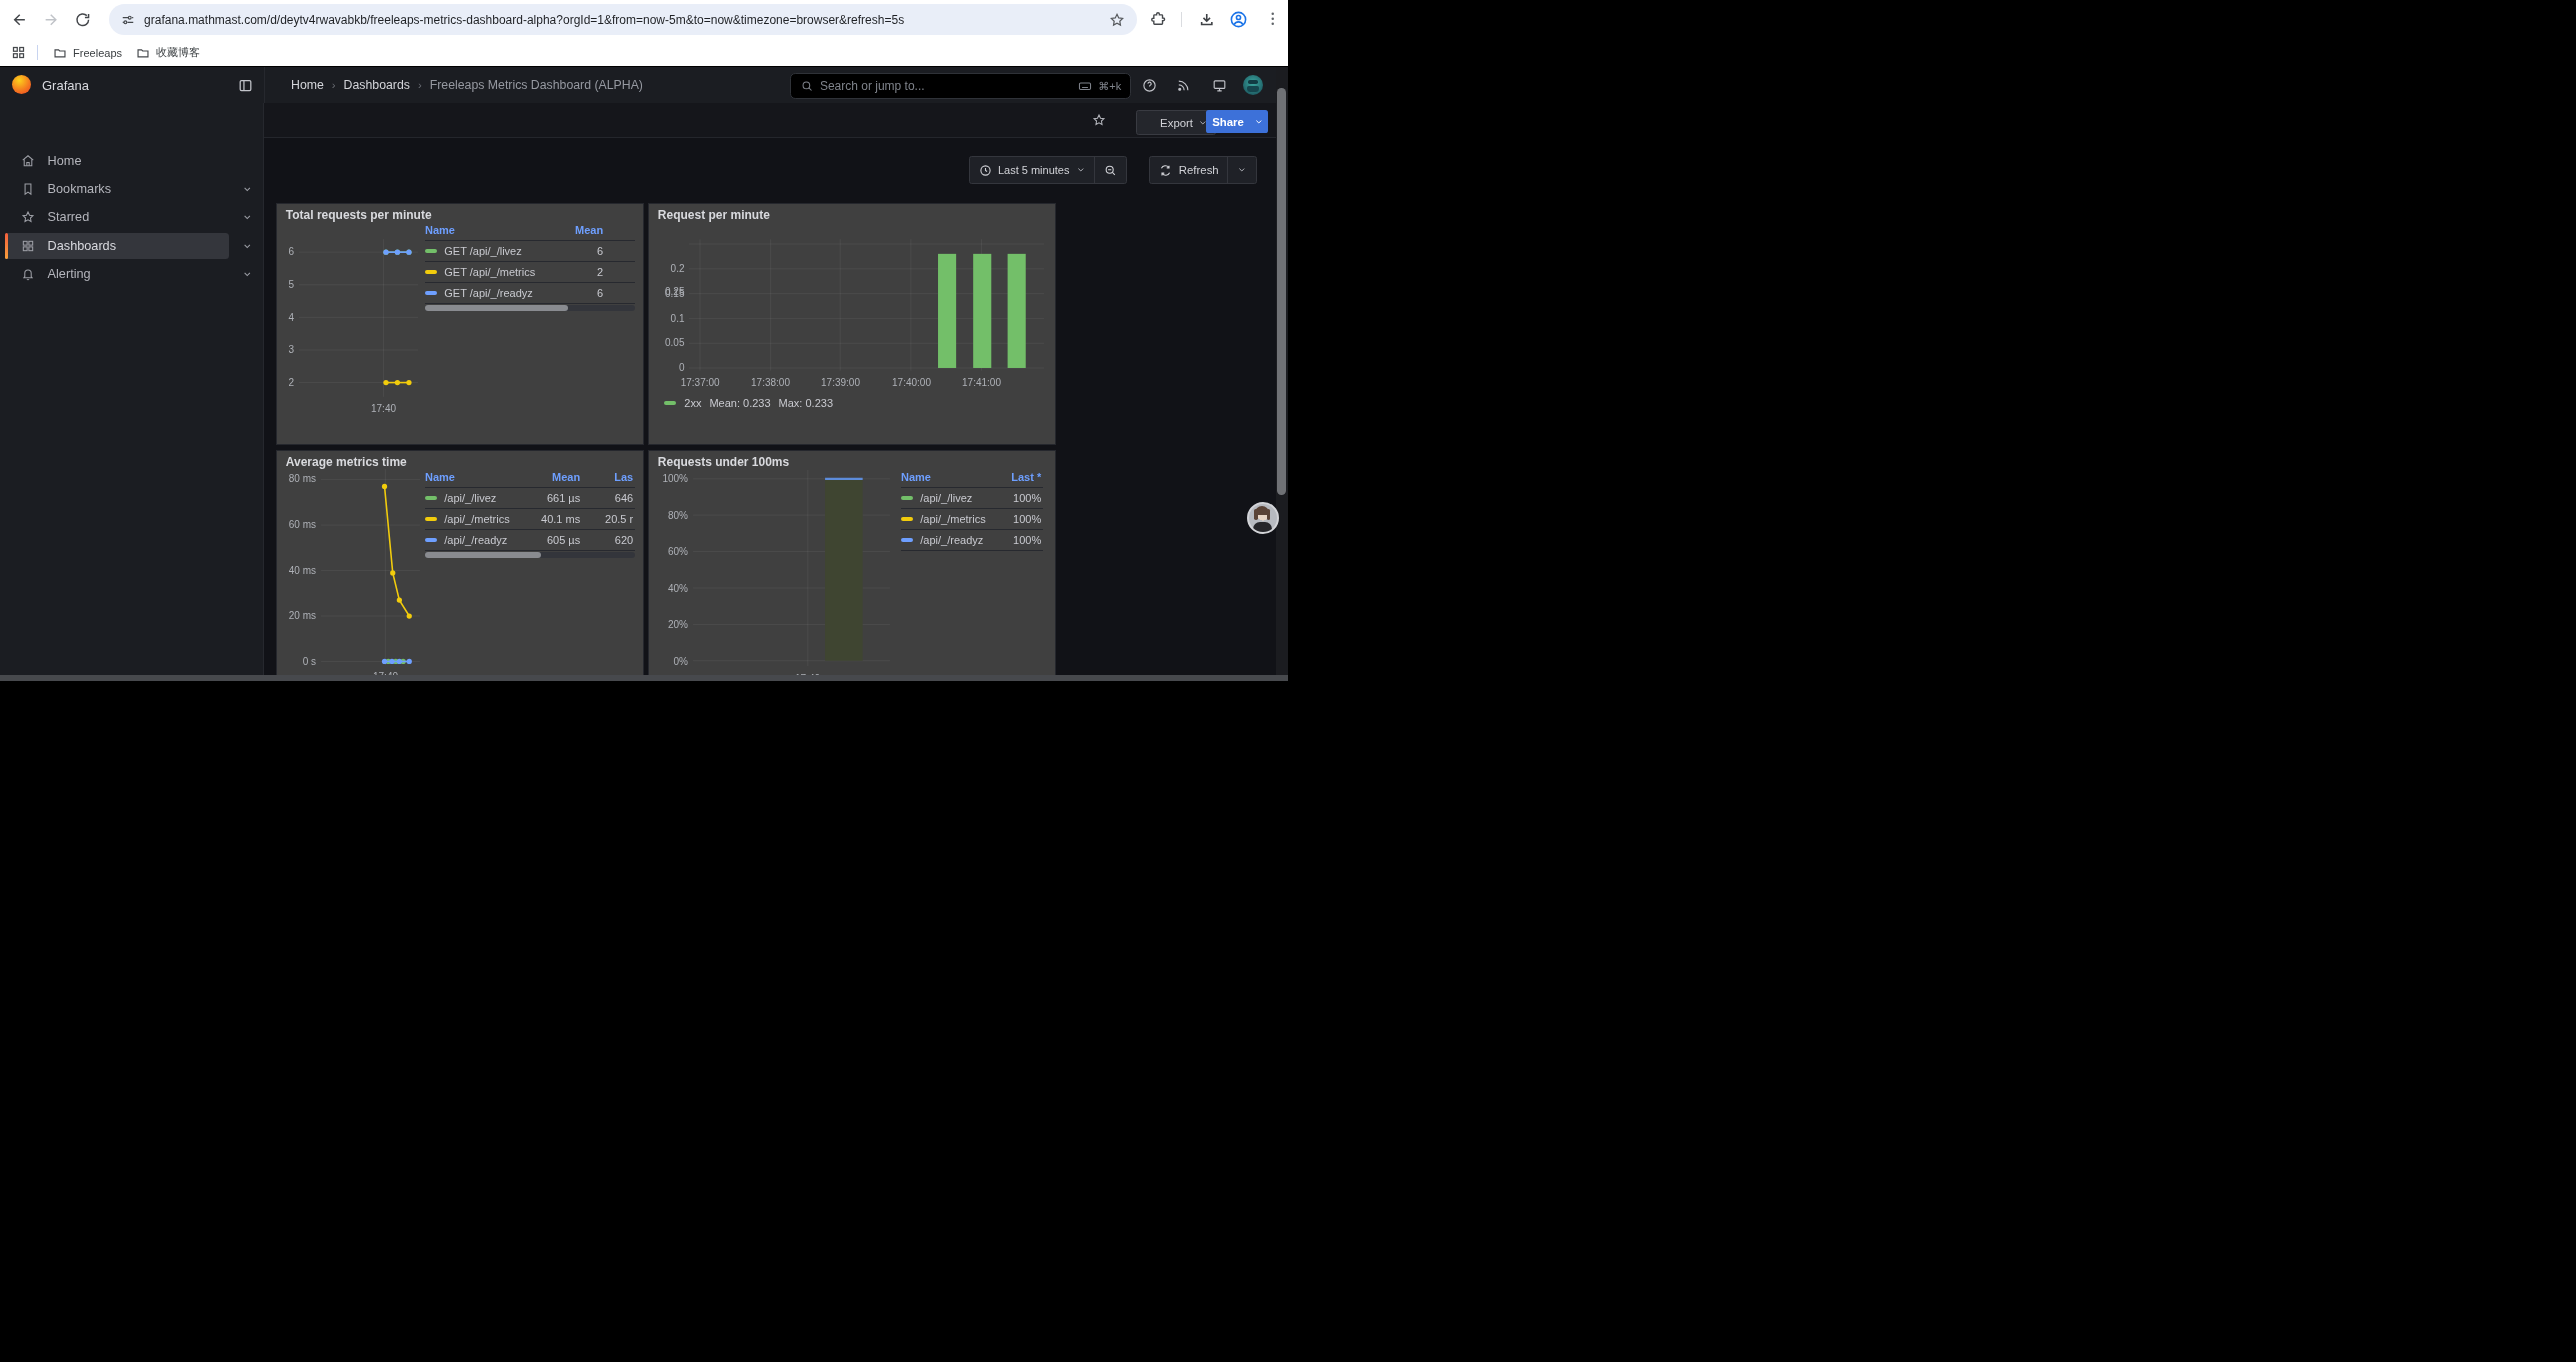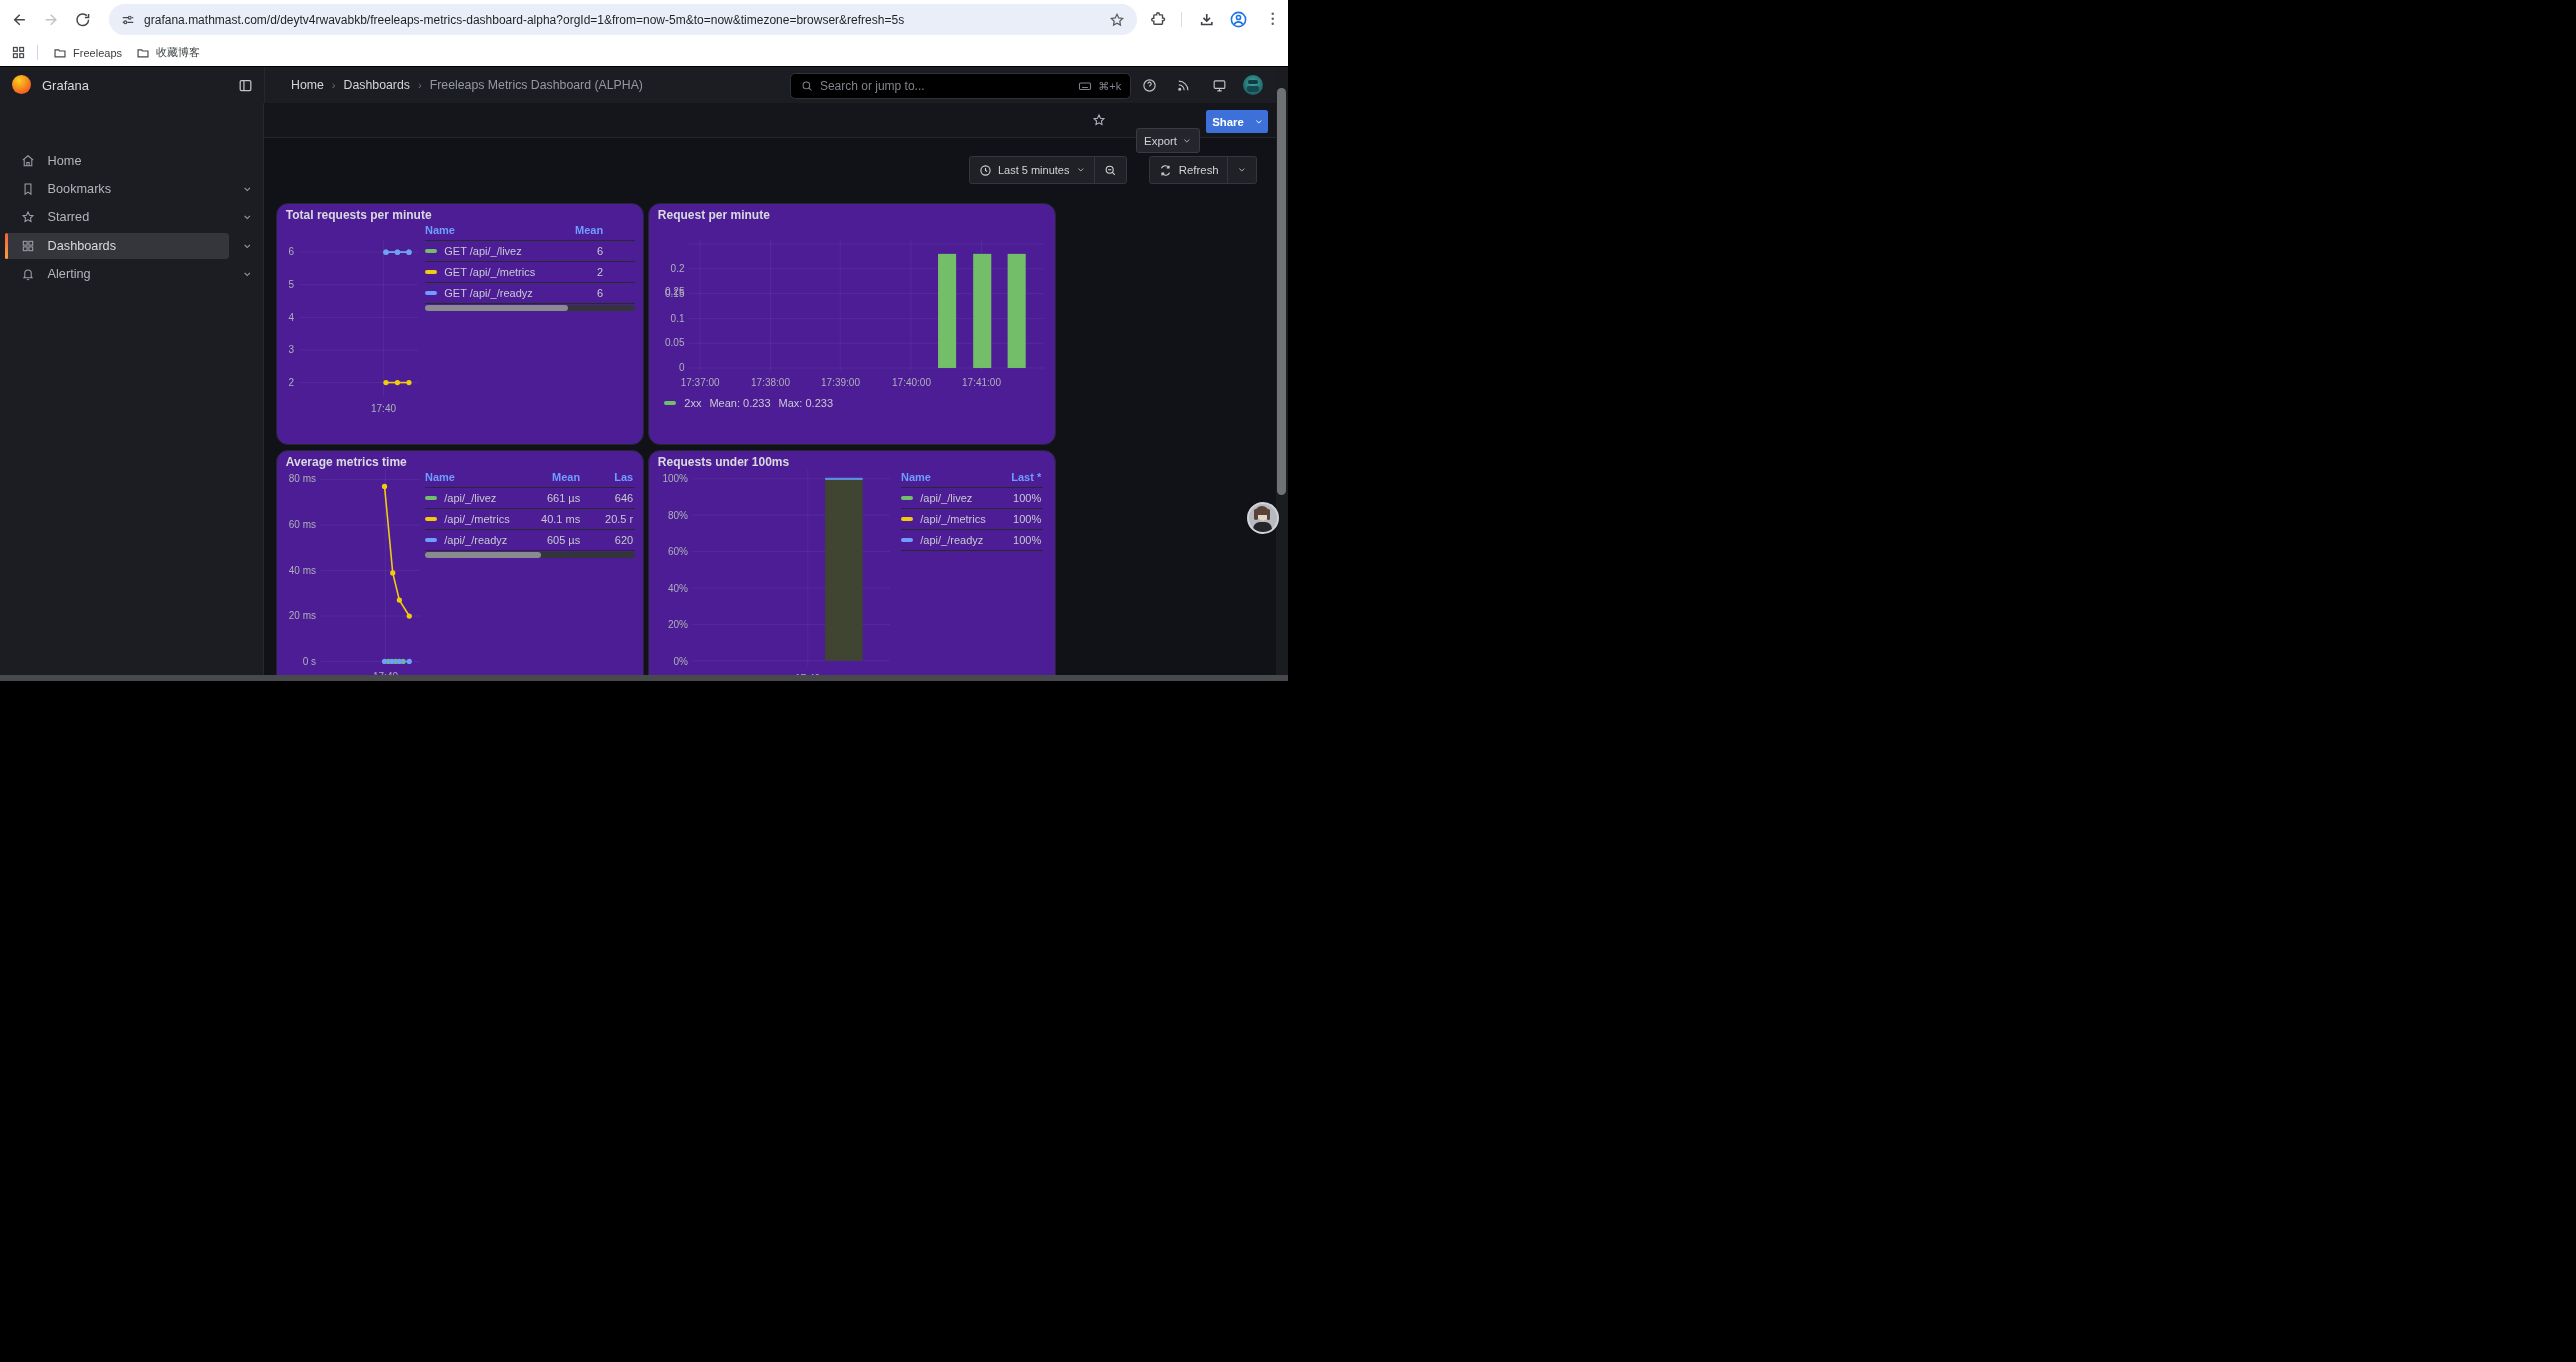--- a/index.html
+++ b/index.html
@@ -34,21 +34,21 @@
   .crumbsep{color:#6a6d74;font-size:11.4px;padding:0 8px;}
   #searchbox{left:790px;top:6.1px;width:339px;height:24px;background:#000000;border:0.9px solid #2f3238;
      border-radius:5.3px;display:flex;align-items:center;color:#7f838b;}
   .hdric{width:15px;height:15px;color:#c2c4ca;}
   .btn{display:flex;align-items:center;justify-content:center;font-size:11.4px;border-radius:2.6px;cursor:pointer;}
   .btn.dark{background:#24262c;border:0.9px solid #393b42;color:#d2d3d8;}
   .btn.blue{background:#3d71d9;color:#ffffff;border:none;}
   .tbtn{background:#1f2127;border:0.9px solid #34363d;color:#d2d3d8;display:flex;align-items:center;border-radius:2.6px;}
   .vdiv{width:0.9px;align-self:stretch;background:#34363d;}
   
-  .panel{position:absolute;background:#4c1d95;border:0.9px solid #25272d;border-radius:12px;}
+  .panel{position:absolute;background:#404040;border:0.9px solid #25272d;border-radius:0;}
   .ptitle{position:absolute;left:8.8px;top:3.5px;font-size:12px;font-weight:600;color:#d9dade;cursor:pointer;white-space:nowrap;}
   .tick{position:absolute;font-size:10px;color:#aeb1b7;}
   .tick.y{width:39px;text-align:right;}
   .tick.x{width:61px;text-align:center;}
   .ltable{position:absolute;font-size:11px;color:#c9cad0;}
   .trow{display:grid;align-items:center;height:20px;border-bottom:0.9px solid #27292f;}
   .trow .nm{display:flex;align-items:center;gap:7px;overflow:hidden;white-space:nowrap;cursor:pointer;}
   .chip{width:12.3px;height:4.4px;border-radius:2.6px;flex:0 0 auto;}
   .trow .val{text-align:right;padding-right:1.8px;white-space:nowrap;overflow:hidden;}
   .trow.hdr{color:#6e9fff;font-weight:600;}
@@ -221,21 +221,21 @@
       <div style="position:absolute;left:4.4px;top:11.4px;width:11.4px;height:5.3px;background:#16464e;border-radius:1.8px 1.8px 3.5px 3.5px;"></div>
     </div>
   </div>
 
   <div class="abs" id="gfsub">
     <div class="abs" style="left:1092px;top:9.6px;">
       <svg width="14" height="14" viewBox="0 0 24 24" fill="none" stroke="#b3b5bc" stroke-width="1.8">
           <path d="M12 3.5l2.6 5.4 5.9.8-4.3 4.1 1 5.9-5.2-2.8-5.2 2.8 1-5.9L3.5 9.7l5.9-.8z"></path>
         </svg>
     </div>
-    <div class="abs btn dark" style="left:1136px;top:25px;width:62px;height:23px;gap:5.3px;">
+    <div class="abs btn dark" style="left:1136px;top:7px;width:62px;height:23px;gap:5.3px;padding-left:16px;">
       <span>Export</span>
       <svg width="9.6" height="9.6" viewBox="0 0 24 24" fill="none" stroke="#b3b5bc" stroke-width="2.5">
           <path d="M6 9l6 6 6-6"></path>
         </svg>
     </div>
     <div class="abs btn blue" style="left:1206px;top:7px;width:44px;height:23px;border-radius:2.6px 0 0 2.6px;font-weight:600;">
       <span>Share</span>
     </div>
     <div class="abs btn blue" style="left:1250px;top:7px;width:18.4px;height:23px;border-radius:0 2.6px 2.6px 0;">
       <svg width="9.6" height="9.6" viewBox="0 0 24 24" fill="none" stroke="#fff" stroke-width="2.5">

